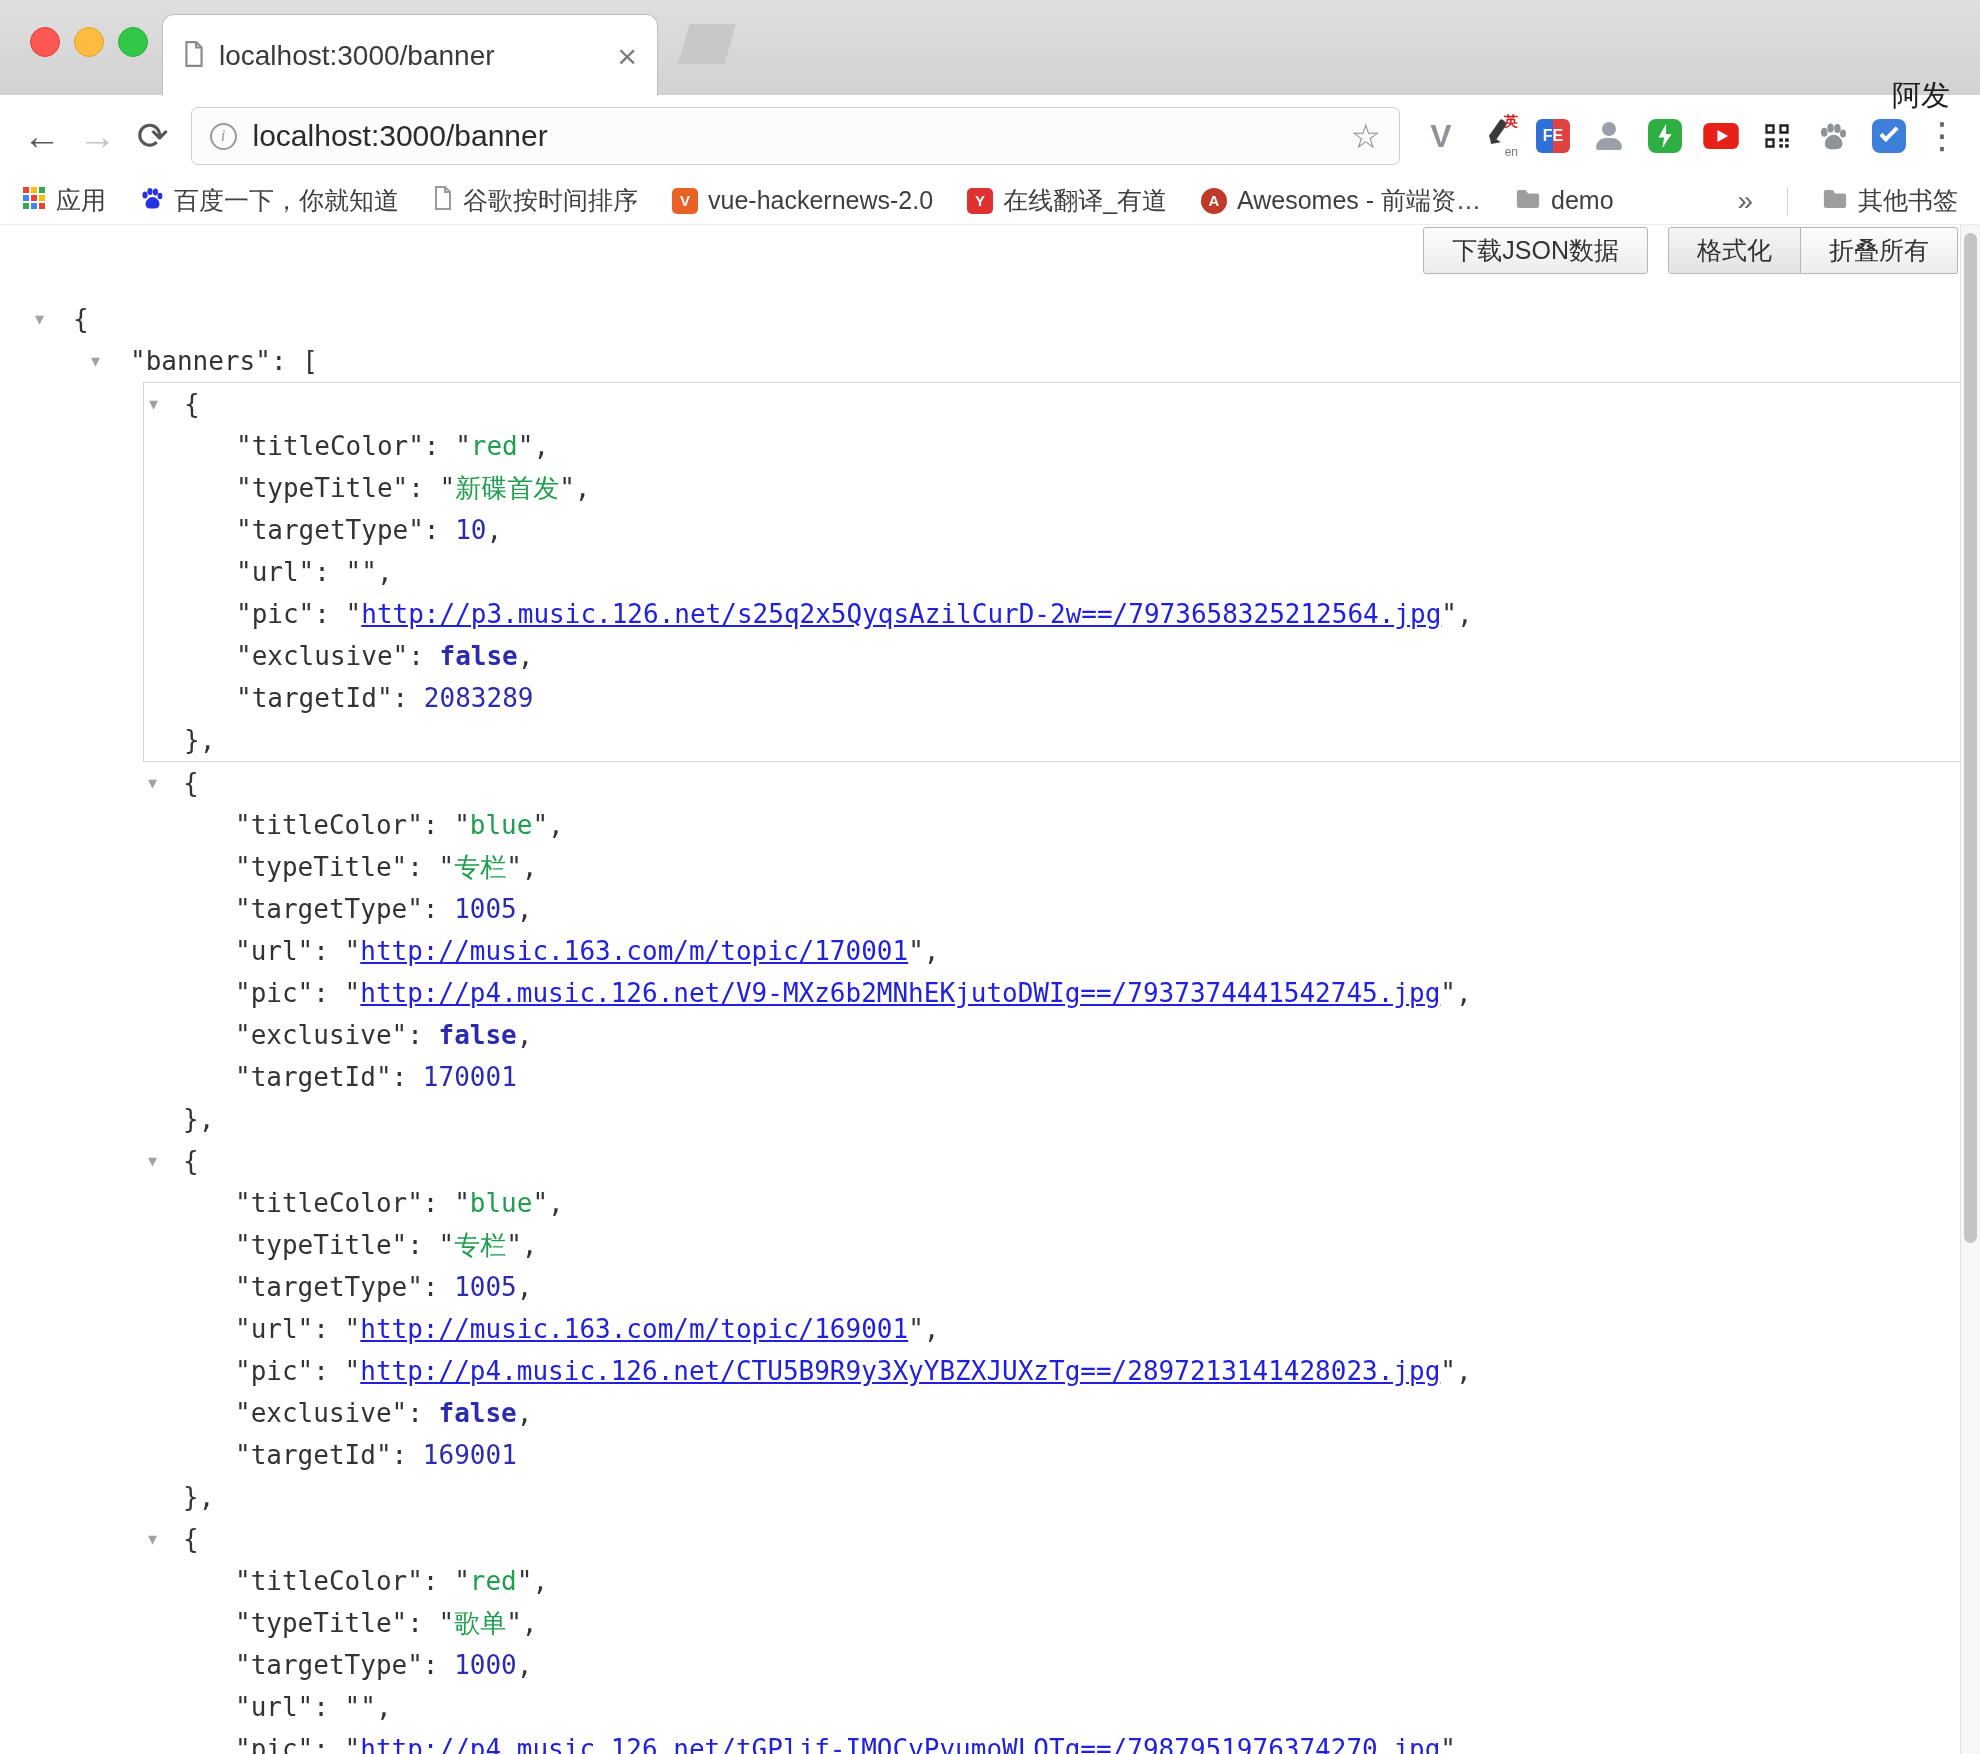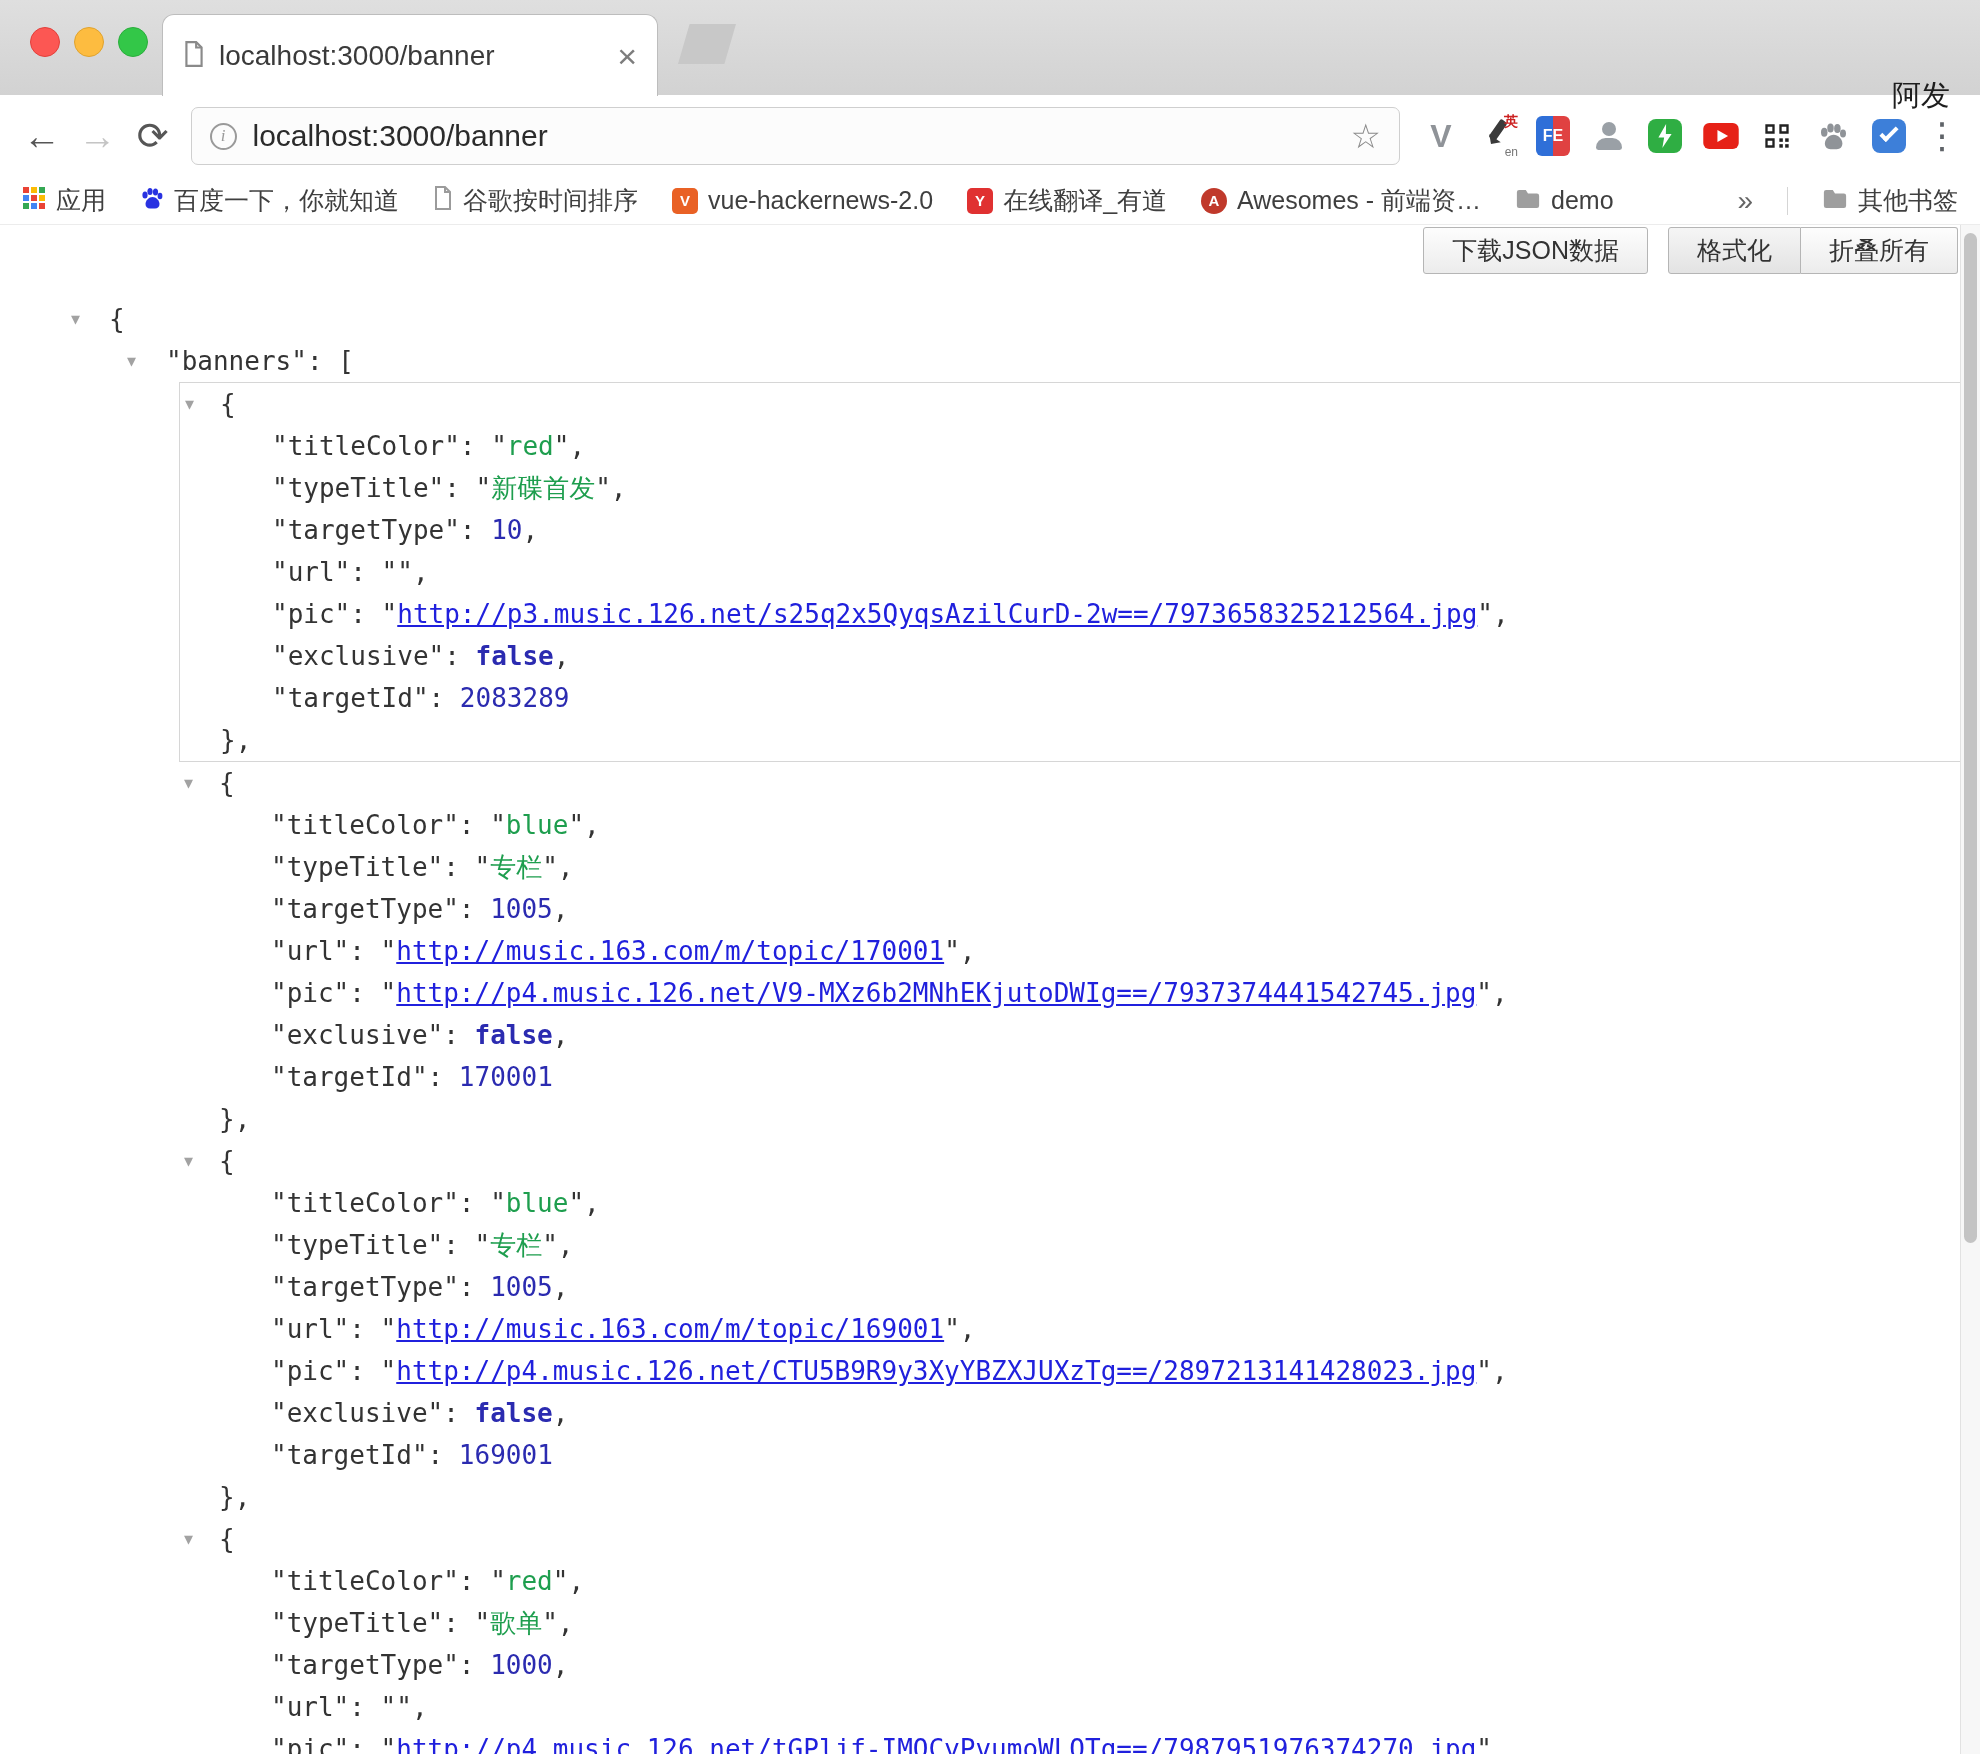--- a/index.html
+++ b/index.html
@@ -38,21 +38,21 @@
   .star { font-size:34px; color:#8a8a8a; line-height:1; }
   .exts { display:flex; align-items:center; gap:18px; margin-left:22px; }
   .ext { width:38px; height:38px; display:flex; align-items:center; justify-content:center; position:relative; }
   .vimium-v { font-size:32px; font-weight:bold; color:#8f9398; }
   .pen-body { position:absolute; left:16px; top:2px; width:8px; height:22px;
     background:#3a3a3a; transform:rotate(35deg); border-radius:2px; }
   .pen-nib { position:absolute; left:6px; top:20px; border:7px solid transparent;
     border-top-color:#3a3a3a; transform:rotate(35deg); }
   .badge-top { position:absolute; top:-4px; right:-2px; font-size:14px; color:#c22; font-weight:bold; }
   .badge-bottom { position:absolute; bottom:-4px; right:-2px; font-size:12px; color:#777; }
-  .fe-box { width:34px; height:40px; border-radius:6px; color:#fff; font-size:16px; font-weight:bold;
+  .fe-box { width:34px; height:34px; border-radius:6px; color:#fff; font-size:16px; font-weight:bold;
     display:flex; align-items:center; justify-content:center;
     background:linear-gradient(90deg,#2f6fd8 50%,#e04141 50%); }
   .person { position:relative; width:32px; height:32px; }
   .person::before { content:""; position:absolute; left:9px; top:2px; width:14px; height:14px;
     border-radius:50%; background:#9aa0a6; }
   .person::after { content:""; position:absolute; left:3px; top:18px; width:26px; height:12px;
     border-radius:12px 12px 3px 3px; background:#9aa0a6; }
   .shield-green { width:34px; height:34px; border-radius:8px; background:#2fae43; position:relative; }
   .bolt { position:absolute; left:6px; top:4px; width:22px; height:26px; background:#fff;
     clip-path:polygon(55% 4%, 20% 56%, 46% 56%, 38% 96%, 80% 42%, 54% 42%); }
@@ -65,21 +65,21 @@
   .bookmarks { height:48px; background:#fff; display:flex; align-items:center;
     padding:0 22px; gap:34px; border-bottom:1px solid #ececec; font-size:25px; color:#3f3f3f; }
   .bm { display:flex; align-items:center; gap:10px; white-space:nowrap; }
   .bm-letter-icon { width:26px; height:26px; border-radius:5px; color:#fff; font-size:15px;
     font-weight:bold; display:flex; align-items:center; justify-content:center; }
   .bm-spacer { flex:1; }
   .bm-overflow { font-size:28px; color:#666; }
   .bm-divider { width:1px; height:28px; background:#d5d5d5; }
 
   
-  .content { position:relative; height:1529px; background:#fff; overflow:hidden;margin-left:36px; }
+  .content { position:relative; height:1529px; background:#fff; overflow:hidden; }
   .actions { position:absolute; top:2px; right:22px; display:flex; gap:20px; }
   .btn { height:47px; padding:0 28px; font-size:25px; color:#333;
     background:linear-gradient(#fdfdfd,#ececec); border:1px solid #b5b5b5;
     border-radius:3px; display:flex; align-items:center; cursor:pointer; }
   .btn-group { display:flex; }
   .btn-group .btn.first { border-radius:3px 0 0 3px; background:linear-gradient(#f5f5f5,#e3e3e3); }
   .btn-group .btn.last { border-radius:0 3px 3px 0; border-left:none; }
 
   
   #json-tree { padding-top:73px; font-family:"DejaVu Sans Mono","Liberation Mono",monospace;

